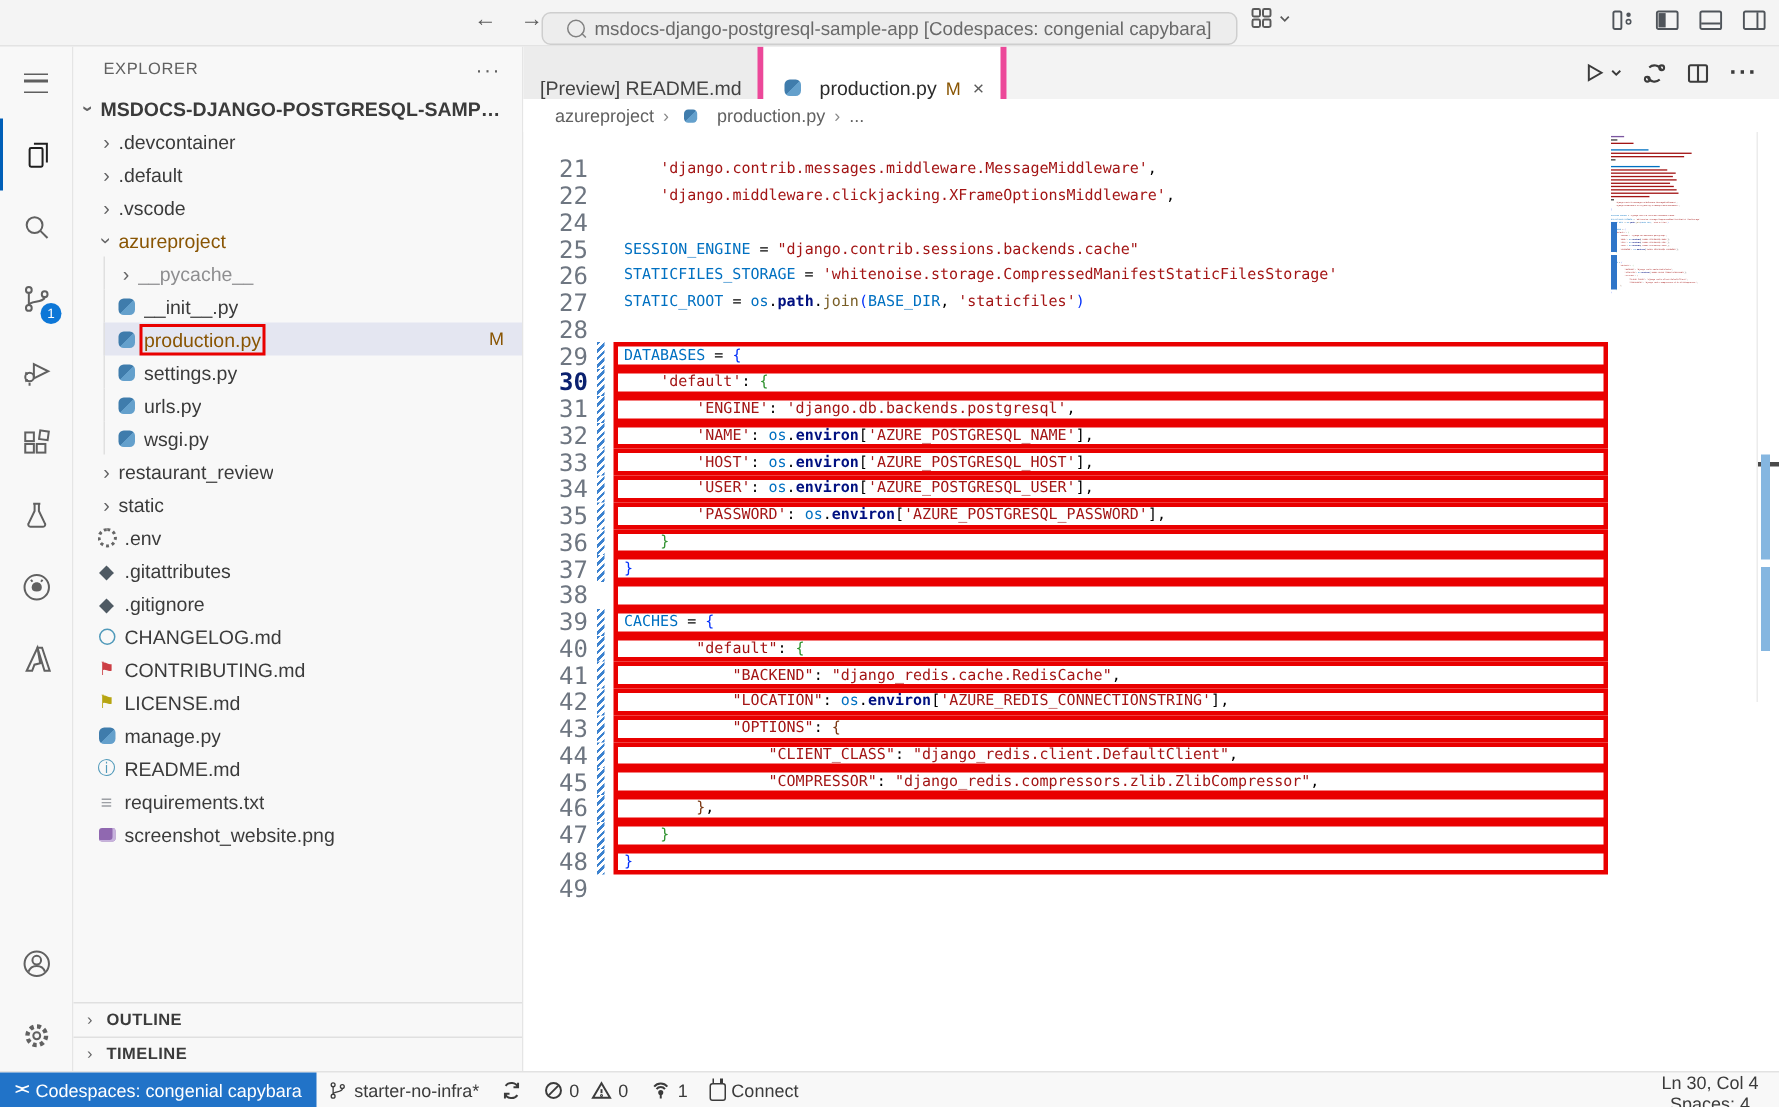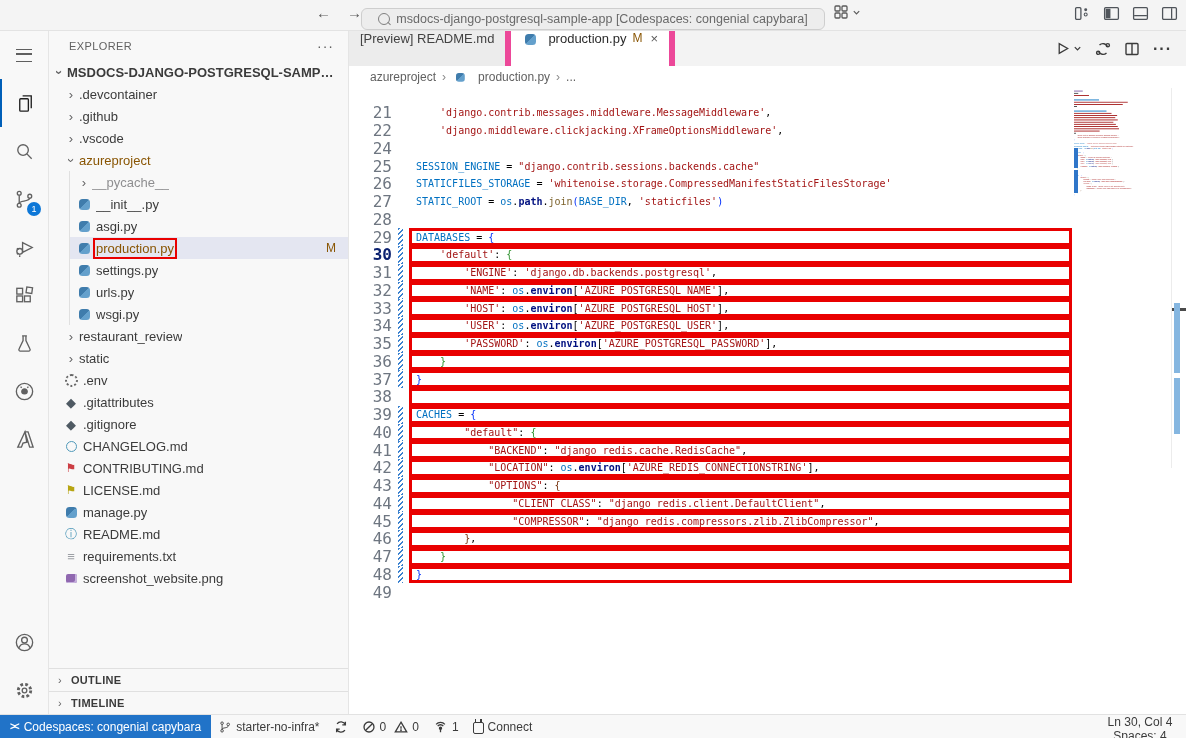--- a/index.html
+++ b/index.html
@@ -68,21 +68,21 @@
   .fi-textfile{color:#9da0a5;font-size:13px;}
   .fi-image::before{content:"";width:11px;height:9px;background:#9068b0;border-radius:2px;
     box-shadow:inset -2px -1px 0 #c7b2dd;}
   .sb-section{height:22px;border-top:1px solid #e0e0e0;display:flex;align-items:center;
     font-size:11px;font-weight:bold;color:#3b3b3b;letter-spacing:.3px;flex:none;cursor:pointer;}
   .sb-section .chev{width:22px;text-align:center;color:#646465;font-weight:normal;}
 
   
   .editor{flex:1;display:flex;flex-direction:column;min-width:0;background:#fff;}
   .tabsbar{height:35px;background:#f3f3f3;display:flex;flex:none;align-items:stretch;}
-  .tab{display:flex;align-items:flex-start;padding:0 11px;font-size:13px;gap:6px;cursor:pointer;border-right:6px solid #ec4899;}
+  .tab{display:flex;align-items:flex-end;padding:0 11px;font-size:13px;gap:6px;cursor:pointer;border-right:4px solid #ec4899;}
   .tab.inactive{background:#ececec;color:#424242;}
   .tab.active{background:#fff;color:#2b2b2b;}
   .tab .tmod{color:#895503;font-size:12px;}
   .tab .tclose{color:#5a5a5a;font-size:13px;margin-left:2px;}
   .ed-actions{margin-left:auto;display:flex;align-items:center;gap:13px;padding-right:14px;color:#3b3b3b;}
   .ed-actions svg{stroke:#3b3b3b;fill:none;stroke-width:1.4;display:block;}
   .breadcrumb{height:22px;background:#fff;display:flex;align-items:center;gap:6px;
     padding-left:21px;font-size:12px;color:#616161;flex:none;}
   .bc-sep{color:#8a8a8a;}
   .bc-icon{transform:scale(.8);}
@@ -263,42 +263,38 @@
         <div class="trow root-row">
           <span class="chev down">›</span>
           <span class="lbl">MSDOCS-DJANGO-POSTGRESQL-SAMPLE-APP...</span>
         </div>
       <div class="trow d0">
             <span class="chev">›</span>
             <span class="lbl">.devcontainer</span>
           </div>
           <div class="trow d0">
             <span class="chev">›</span>
-            <span class="lbl">.github</span>
+            <span class="lbl">.default</span>
           </div>
           <div class="trow d0">
             <span class="chev">›</span>
             <span class="lbl">.vscode</span>
           </div>
           <div class="trow d0">
             <span class="chev down">›</span>
             <span class="lbl mod">azureproject</span>
             <span class="badge-right"><span class="dotbadge"></span></span>
           </div>
           <div class="trow d1">
             <span class="chev">›</span>
             <span class="lbl dim">__pycache__</span>
           </div>
           <div class="trow d1">
             <span class="fi fi-python"></span>
             <span class="lbl">__init__.py</span>
-          </div>
-          <div class="trow d1">
-            <span class="fi fi-python"></span>
-            <span class="lbl">asgi.py</span>
           </div>
           <div class="trow d1 sel">
             <span class="fi fi-python"></span>
             <span class="lbl mod annot">production.py</span>
             <span class="badge-right">M</span>
           </div>
           <div class="trow d1">
             <span class="fi fi-python"></span>
             <span class="lbl">settings.py</span>
           </div>

